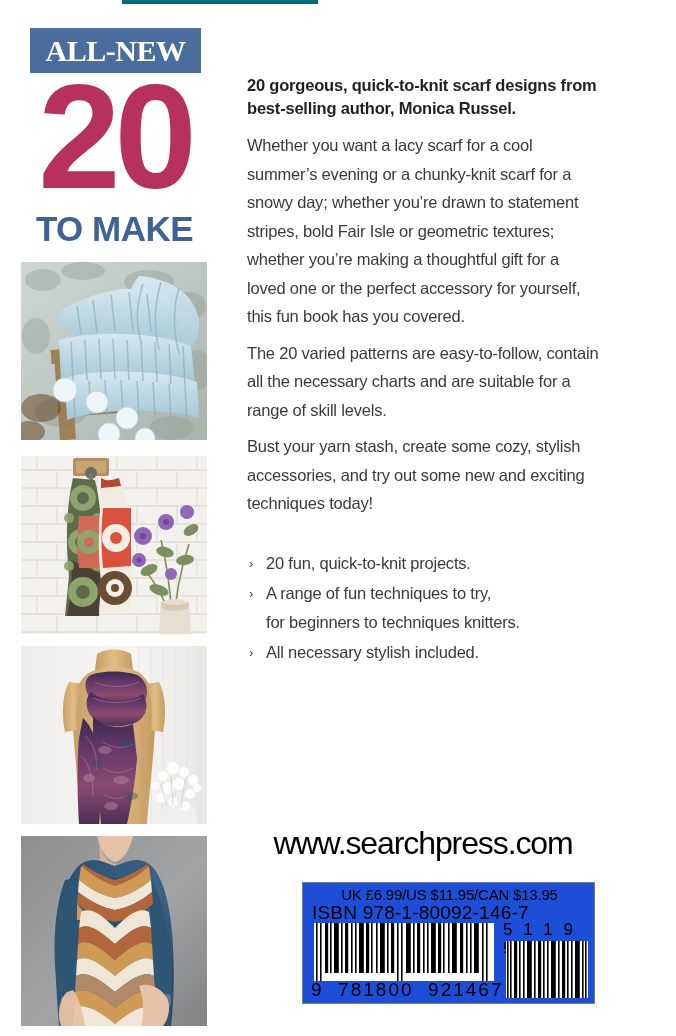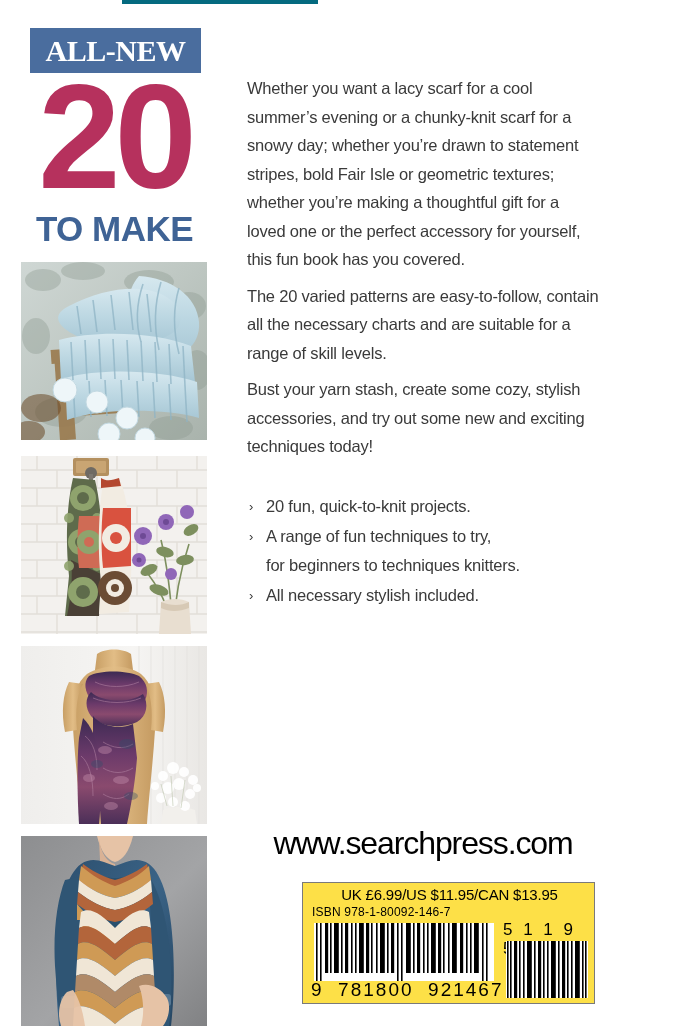--- a/index.html
+++ b/index.html
@@ -187,41 +187,41 @@
   }
 
   
   .barcode-box {
     position: absolute;
     left: 302px;
     top: 882px;
     width: 293px;
     height: 122px;
     border: 1px solid #7a7a7a;
-    background: #fde047;
+    background: #1d4ed8;
     box-sizing: border-box;
   }
   .price-line {
     position: absolute;
     left: 0;
     top: 3px;
     width: 293px;
     text-align: center;
     font-family: "Liberation Sans", sans-serif;
     font-size: 15px;
     line-height: 18px;
     color: #000;
     letter-spacing: -0.2px;
   }
   .isbn-line {
     position: absolute;
     left: 9px;
     top: 21px;
     font-family: "Liberation Sans", sans-serif;
-    font-size: 12px;
+    font-size: 19px;
     line-height: 17px;
     color: #000;
     letter-spacing: 0.2px;
   }
   .bc-main {
     position: absolute;
     left: 11px;
     top: 40px;
     width: 180px;
     height: 58px;
@@ -617,20 +617,21 @@
         <path d="M54 156 C64 150 80 160 94 172 C108 160 124 150 134 156 L135 172 C125 166 108 176 94 188 C80 176 63 166 53 172 Z" fill="#cf9a55"></path>
         <path d="M53 172 C63 166 80 176 94 188 L94 190 L52 190 Z" fill="#f0e6d6"></path>
         <path d="M94 188 C108 176 125 166 135 172 L136 190 L94 190 Z" fill="#f0e6d6"></path>
       </g>
       <path d="M118 150 C128 146 140 152 146 162 C150 170 148 182 142 190 L120 190 C124 176 122 160 118 150 Z" fill="#e6c3a6"></path>
       <path d="M46 156 C38 164 36 178 40 190 L64 190 C62 176 58 162 52 154 Z" fill="#e6c3a6" opacity="0.95"></path>
     </svg>
   </div>
 
   <div class="right-col">
+    <p class="lede">20 gorgeous, quick-to-knit scarf designs from best-selling author, Monica Russel.</p>
     <p class="body-para">Whether you want a lacy scarf for a cool summer’s evening or a chunky-knit scarf for a snowy day; whether you’re drawn to statement stripes, bold Fair Isle or geometric textures; whether you’re making a thoughtful gift for a loved one or the perfect accessory for yourself, this fun book has you covered.</p>
     <p class="body-para">The 20 varied patterns are easy-to-follow, contain all the necessary charts and are suitable for a range of skill levels.</p>
     <p class="body-para">Bust your yarn stash, create some cozy, stylish accessories, and try out some new and exciting techniques today!</p>
 
     <ul class="bullets">
       <li>
         <span class="bullet-mark">›</span>
         <span>20 fun, quick-to-knit projects.</span>
       </li>
       <li>

